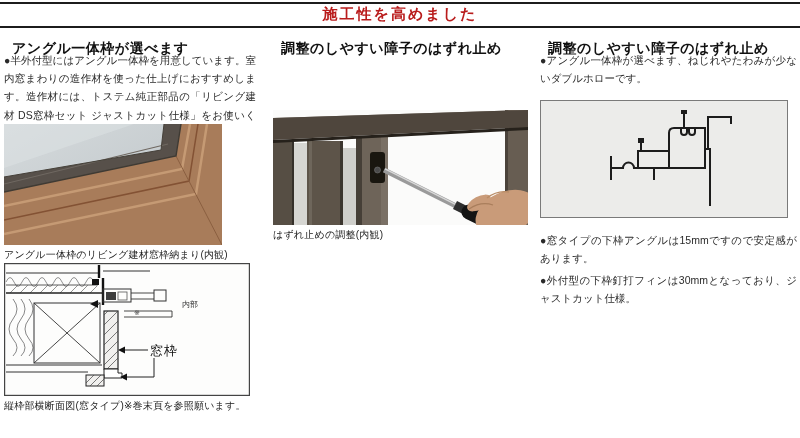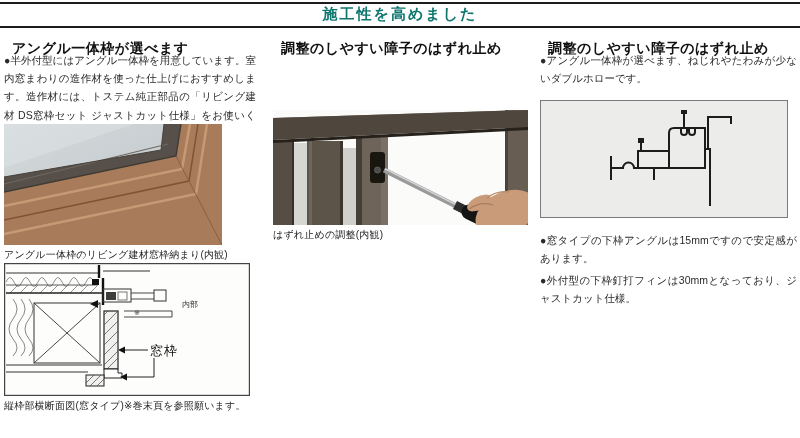--- a/index.html
+++ b/index.html
@@ -2,21 +2,21 @@
 <html><head>
 <meta charset="utf-8">
 <style>
   html,body{margin:0;padding:0;background:#fff;}
   .page{position:relative;width:800px;height:438px;background:#ffffff;overflow:hidden;
         font-family:"Liberation Sans","DejaVu Sans",sans-serif;color:#1a1a1a;}
   .rule{position:absolute;left:0;width:800px;height:1.5px;background:#1c1c1c;}
   .rule-top{top:2px;}
   .rule-under{top:26px;}
   .page-title{position:absolute;top:5px;left:0;width:800px;margin:0;text-align:center;
-              font-size:15px;font-weight:bold;letter-spacing:2px;color:#0f766e;}
+              font-size:15px;font-weight:bold;letter-spacing:2px;color:#b91c1c;}
   .col-heading{position:absolute;margin:8px;font-size:14px;font-weight:bold;letter-spacing:0.5px;color:#111;}
   .body-text{position:absolute;margin:0;font-size:10.5px;line-height:18.2px;text-align:justify;color:#2a2a2a;}
   .caption{position:absolute;font-size:10px;letter-spacing:0.2px;color:#222;}
   .figure{position:absolute;}
   .figure svg{display:block;}
   .diagram3{position:absolute;background:#ececea;border:1px solid #7a7a7a;box-sizing:border-box;}
   svg text{font-family:"Liberation Sans","DejaVu Sans",sans-serif;}
   
   #h1c{left:4px;top:32px;width:252px;}
   #b1{left:4px;top:51px;width:252px;}

